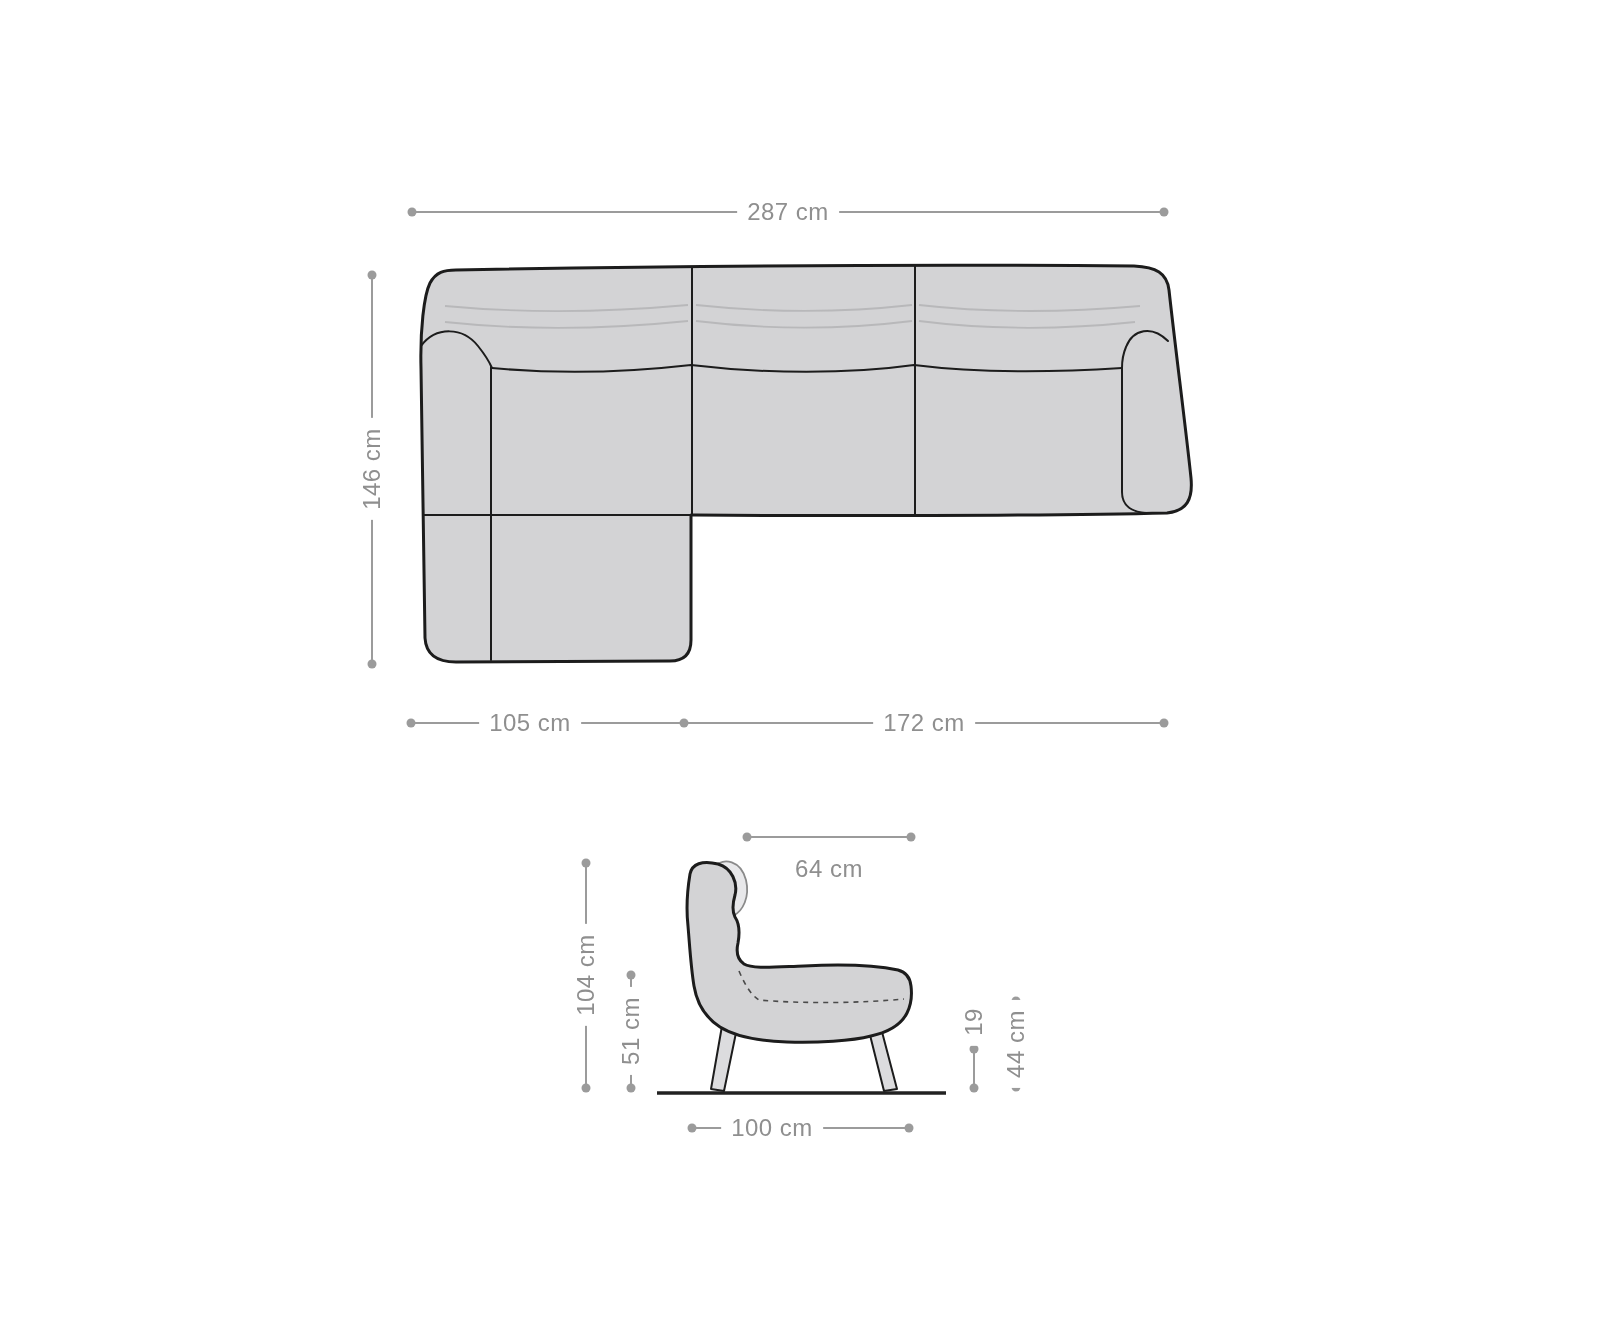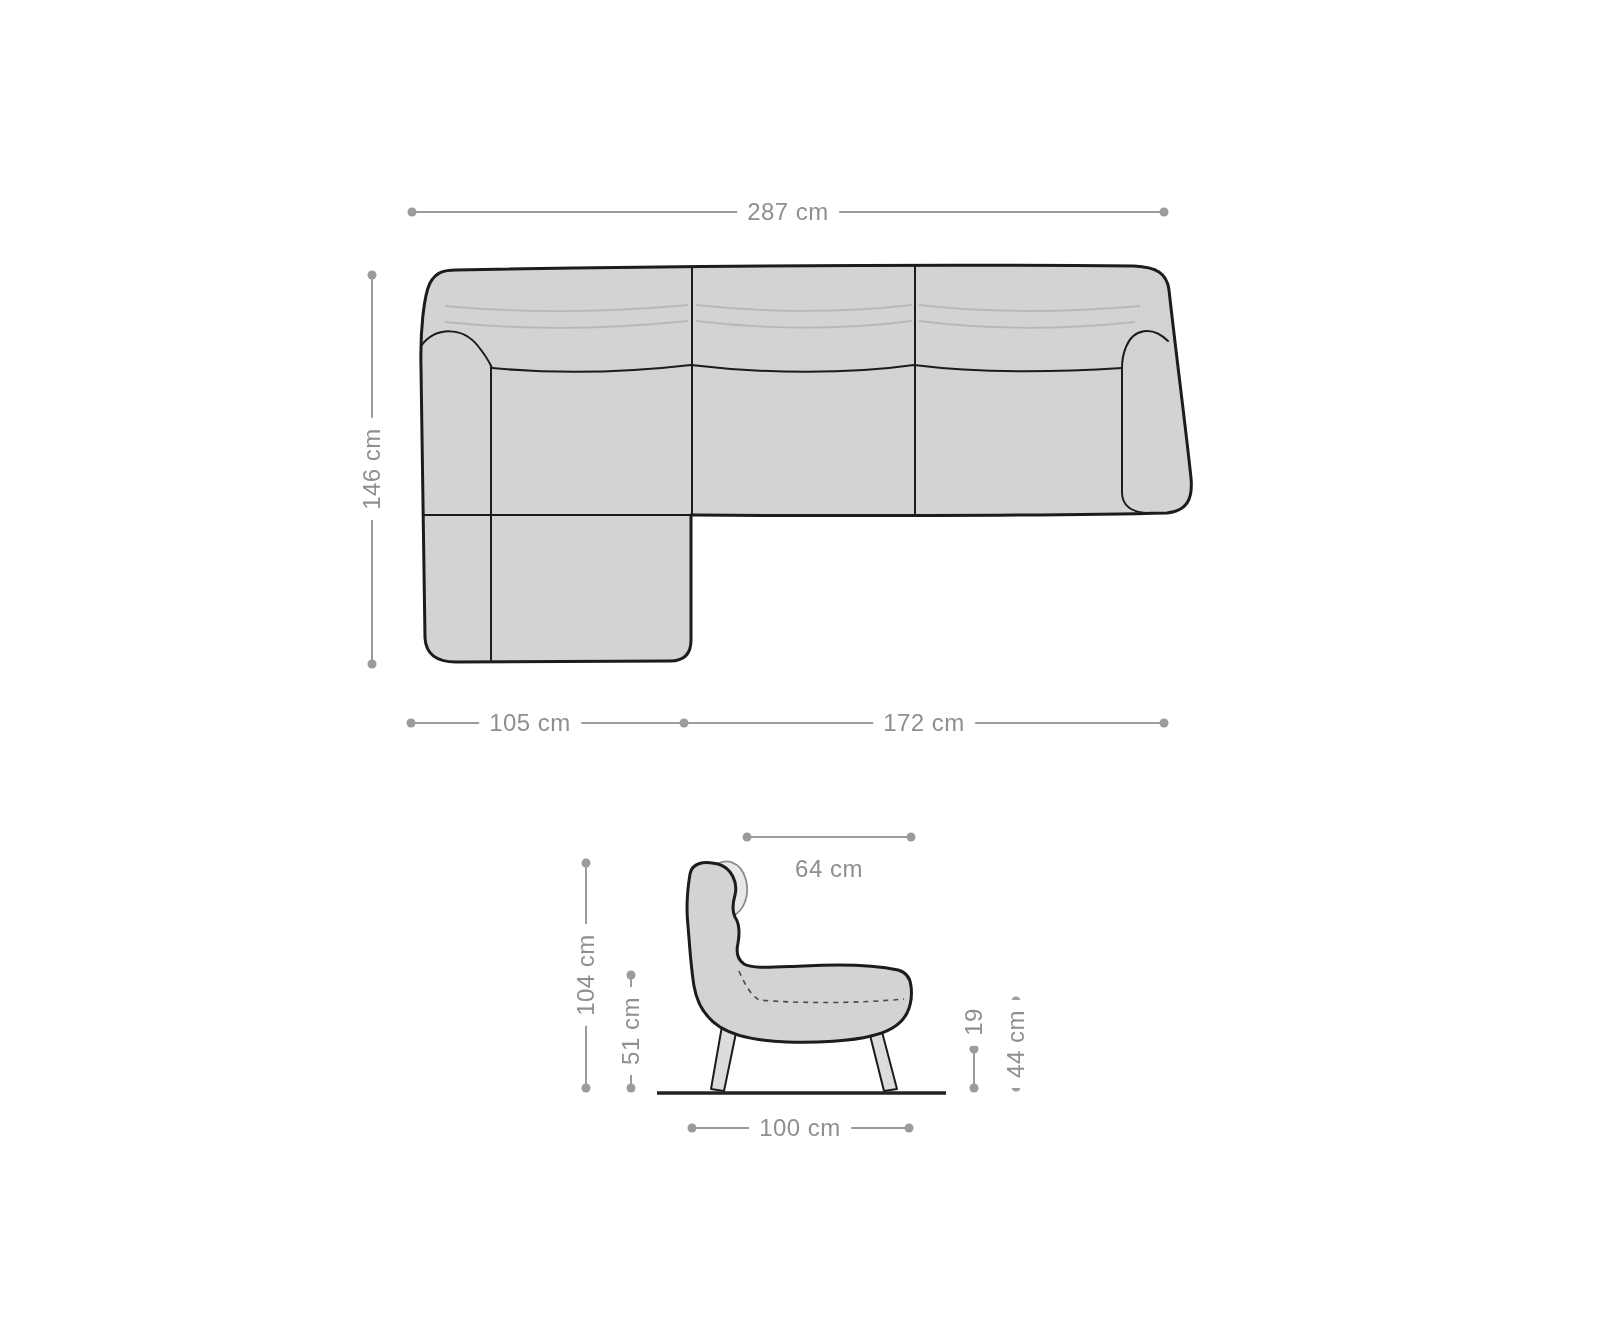--- a/index.html
+++ b/index.html
@@ -183,15 +183,15 @@
   <div class="dim-label" style="left:829px;top:829px;margin-top:40px;">64 cm</div>
 
   <div class="dim-label vert" style="left:586px;top:975px;">104 cm</div>
 
   <div class="dim-label vert" style="left:631px;top:1031px;">51 cm</div>
 
   <div class="dim-label vert" style="left:974px;top:1022px;">19</div>
 
   <div class="dim-label vert" style="left:1016px;top:1044px;">44 cm</div>
 
-  <div class="dim-label" style="left:800px;top:1128px;">100 cm</div>
+  <div class="dim-label" style="left:772px;top:1128px;">100 cm</div>
 
 </div>
 
 </body></html>

